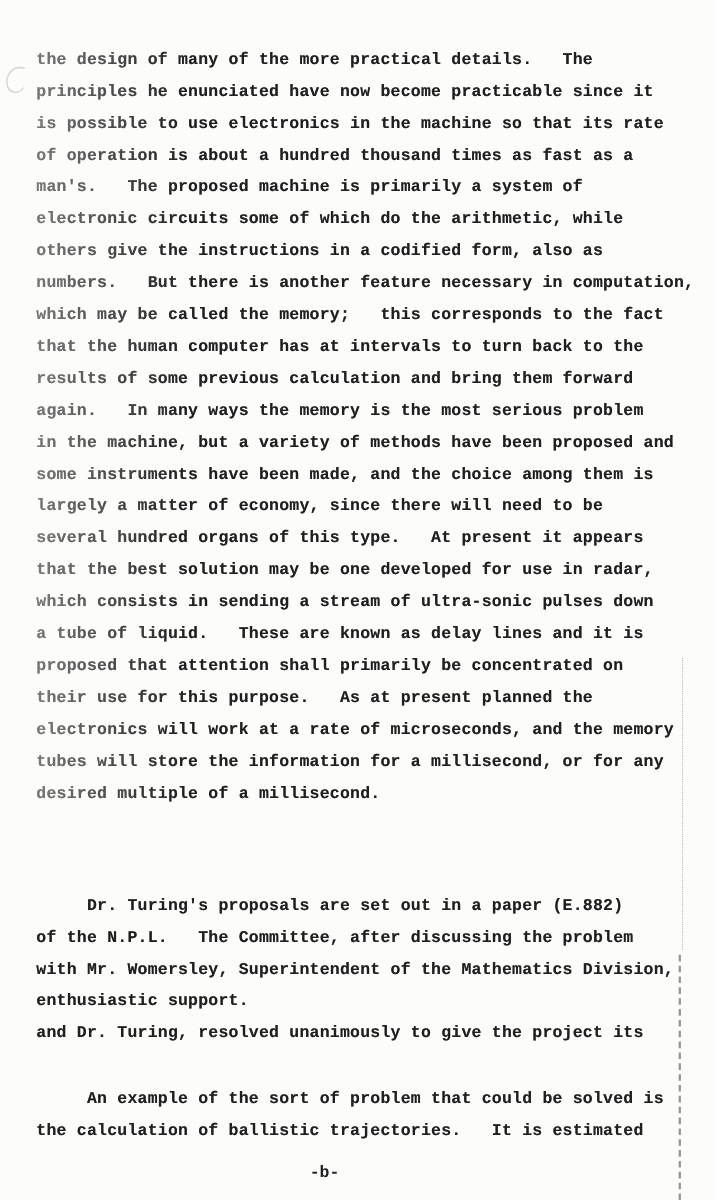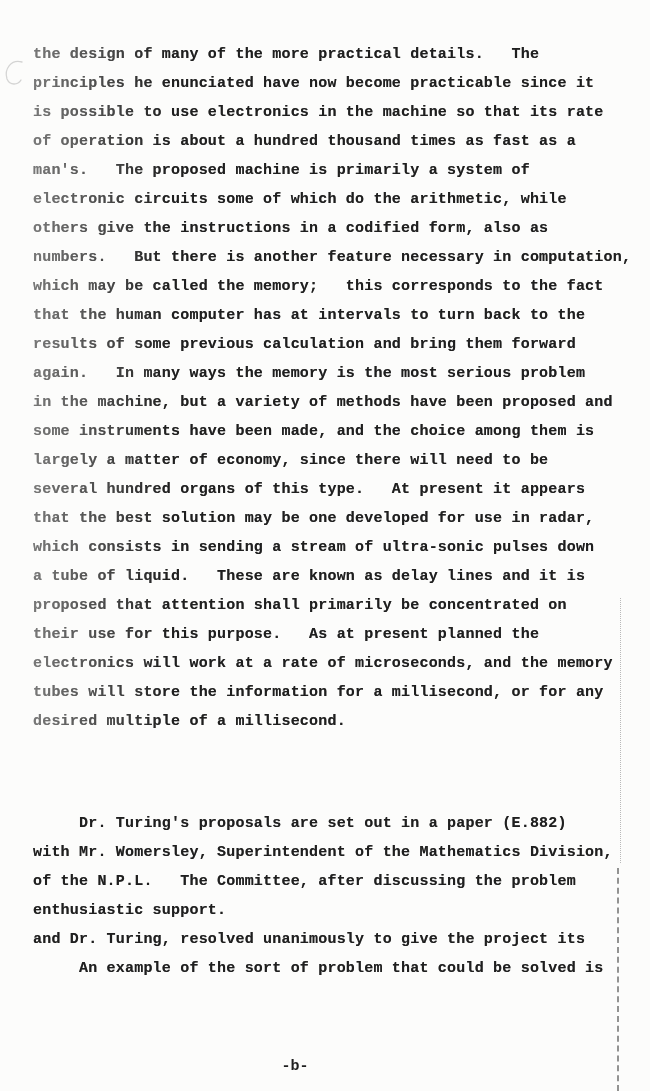--- a/index.html
+++ b/index.html
@@ -18,21 +18,21 @@
     color: #1f1f1f;
   }
   .text-block {
     position: absolute;
     left: 33px;
     top: 40px;
     width: 610px;
   }
   .para { margin: 0; }
   .para:nth-child(2) { margin-top: 73px; }
-  .para:nth-child(3) { }
+  .para:nth-child(3) { margin-top: 31px; }
   .line {
     white-space: pre;
     font-size: 15px;
     line-height: 29px;
     font-weight: 700;
     letter-spacing: 0.2px;
     text-shadow: 0 0 0.4px rgba(20,20,20,0.55);
   }
   .footer {
     position: absolute;
@@ -110,27 +110,28 @@
         <div class="line">which consists in sending a stream of ultra-sonic pulses down</div>
         <div class="line">a tube of liquid.   These are known as delay lines and it is</div>
         <div class="line">proposed that attention shall primarily be concentrated on</div>
         <div class="line">their use for this purpose.   As at present planned the</div>
         <div class="line">electronics will work at a rate of microseconds, and the memory</div>
         <div class="line">tubes will store the information for a millisecond, or for any</div>
         <div class="line">desired multiple of a millisecond.</div>
       </div>
       <div class="para">
         <div class="line">     Dr. Turing's proposals are set out in a paper (E.882)</div>
+        <div class="line">of the N.P.L.   The Committee, after discussing the problem</div>
         <div class="line">with Mr. Womersley, Superintendent of the Mathematics Division,</div>
-        <div class="line">of the N.P.L.   The Committee, after discussing the problem</div>
         <div class="line">enthusiastic support.</div>
         <div class="line">and Dr. Turing, resolved unanimously to give the project its</div>
       </div>
       <div class="para">
         <div class="line">     An example of the sort of problem that could be solved is</div>
+        <div class="line">the calculation of ballistic trajectories.   It is estimated</div>
       </div>
     </div>
 
   <div class="footer">-b-</div>
 
   <div class="scan-fade-overlay"></div>
   <div class="scan-edge-specks"></div>
   <div class="scan-edge-line"></div>
 
 </main>

